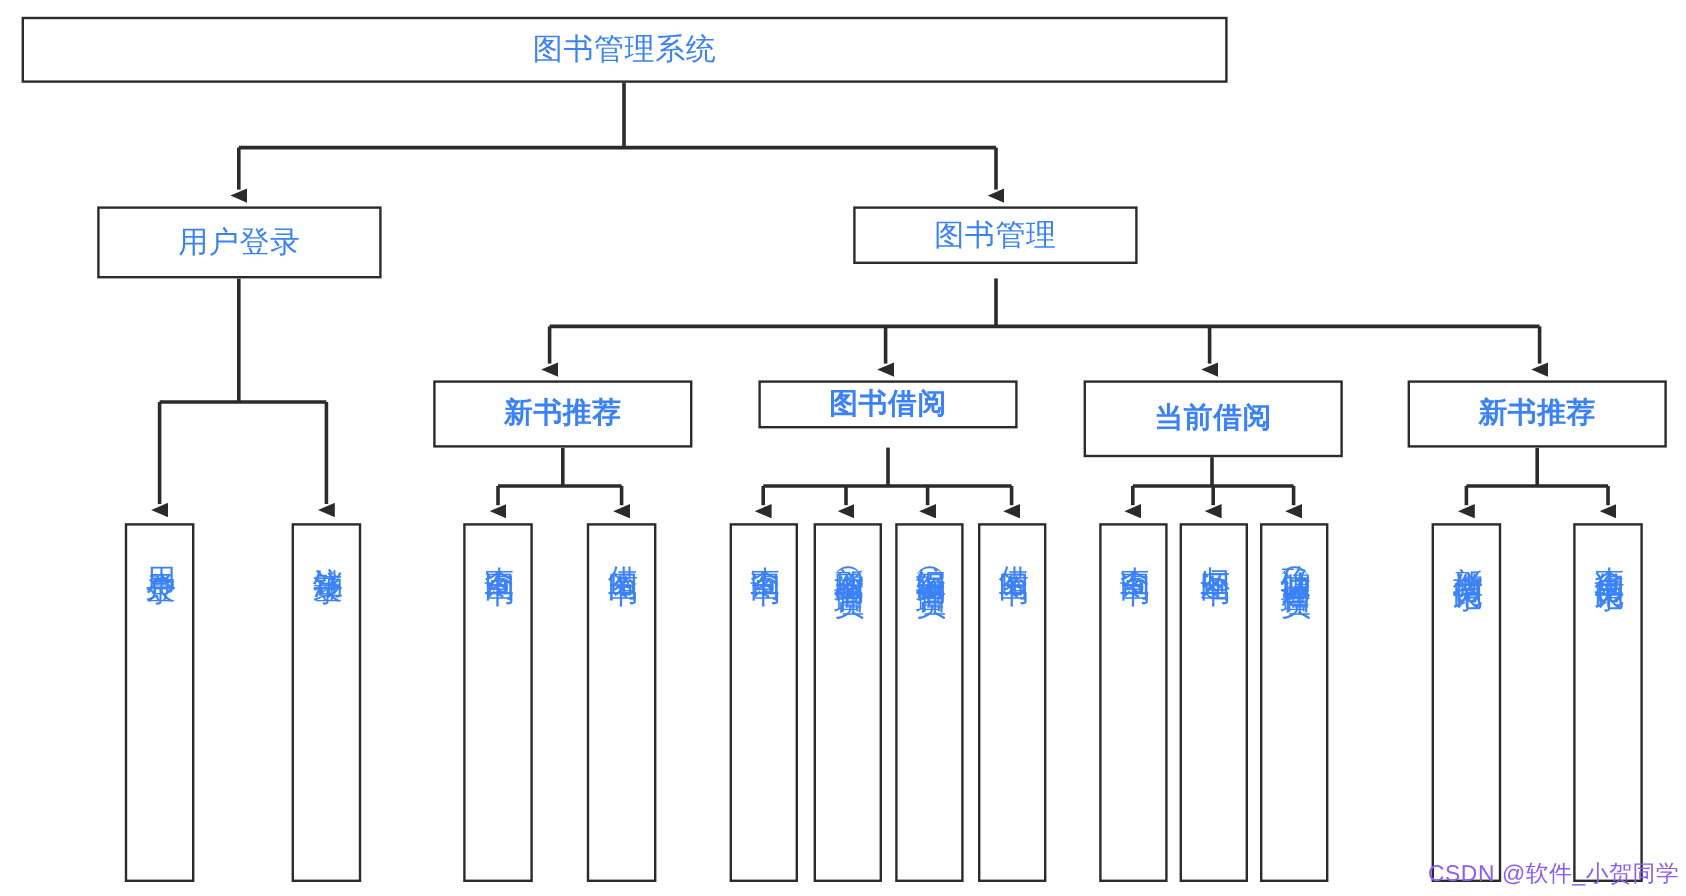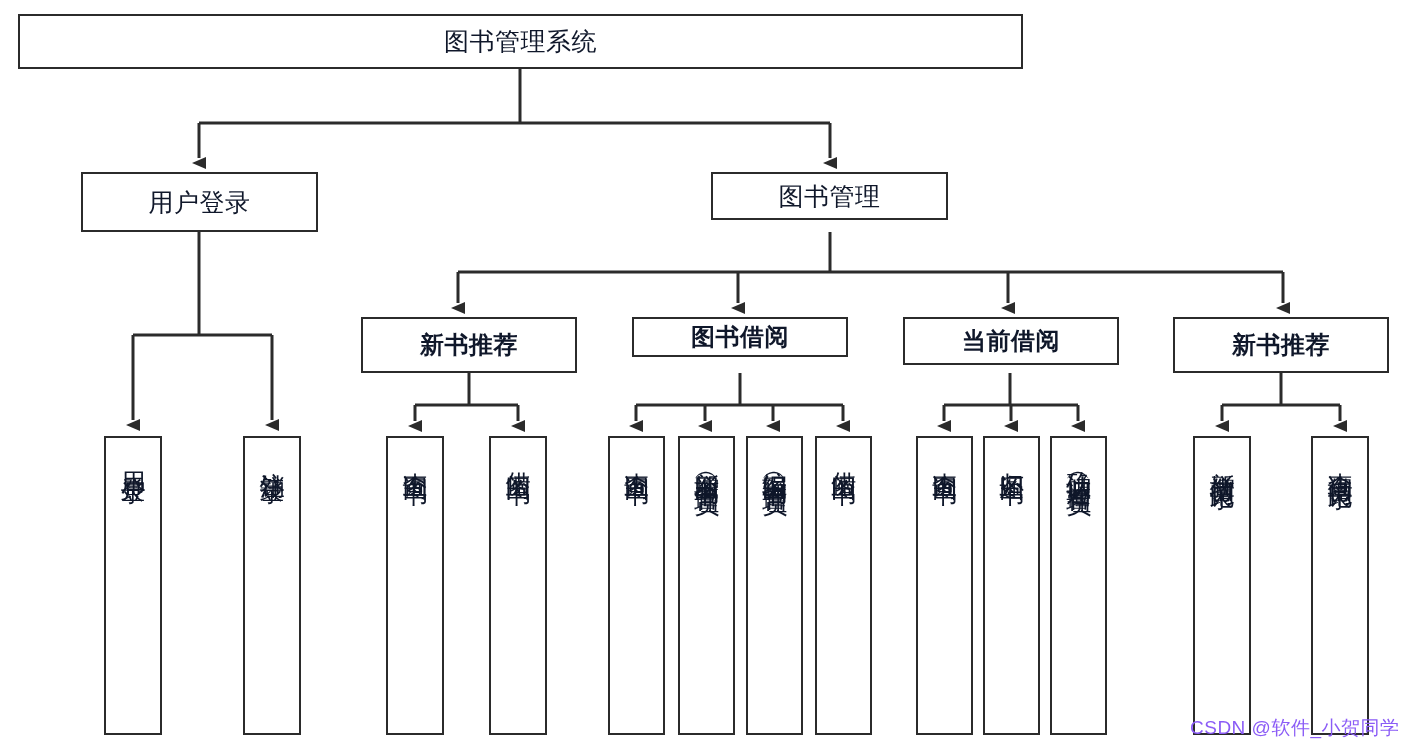--- a/index.html
+++ b/index.html
@@ -27,21 +27,21 @@
     border:2.5px solid #2b2b2b;
     background:#ffffff;
     display:flex;
     align-items:center;
     justify-content:center;
     text-align:center;
   }
   .node .label{
     font-size:25px;
     line-height:1.15;
-    color:#0f172a;
+    color:#3b82f6;
     letter-spacing:0.5px;
     white-space:nowrap;
   }
   .node.root .label{font-size:25px;}
   .node.lvl2 .label{font-size:25px;}
   .node.lvl3 .label{font-size:24px;font-weight:bold;}
   .node.leaf{
     align-items:flex-start;
     justify-content:center;
     padding-top:14px;
@@ -134,21 +134,21 @@
   </div>
 
   <div class="node lvl3" style="left:361px;top:317px;width:216px;height:56px;">
     <span class="label">新书推荐</span>
   </div>
 
   <div class="node lvl3" style="left:632px;top:317px;width:216px;height:40px;">
     <span class="label">图书借阅</span>
   </div>
 
-  <div class="node lvl3" style="left:903px;top:317px;width:216px;height:48px;align-items:center;">
+  <div class="node lvl3" style="left:903px;top:317px;width:216px;height:64px;align-items:center;">
     <span class="label">当前借阅</span>
   </div>
 
   <div class="node lvl3" style="left:1173px;top:317px;width:216px;height:56px;">
     <span class="label">新书推荐</span>
   </div>
 
   <div class="node leaf" style="left:104px;top:436px;width:58px;height:299px;">
     <span class="label">用户登录</span>
   </div>

